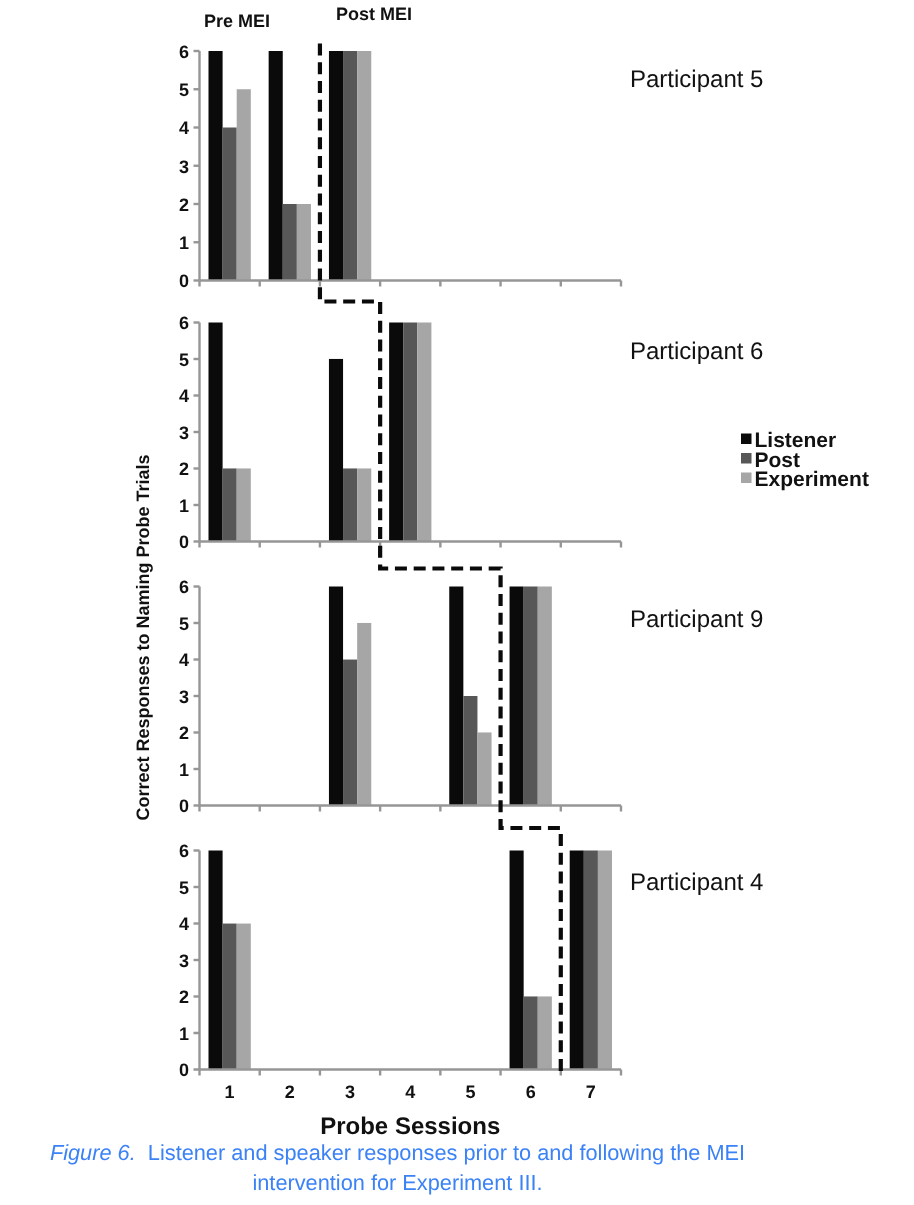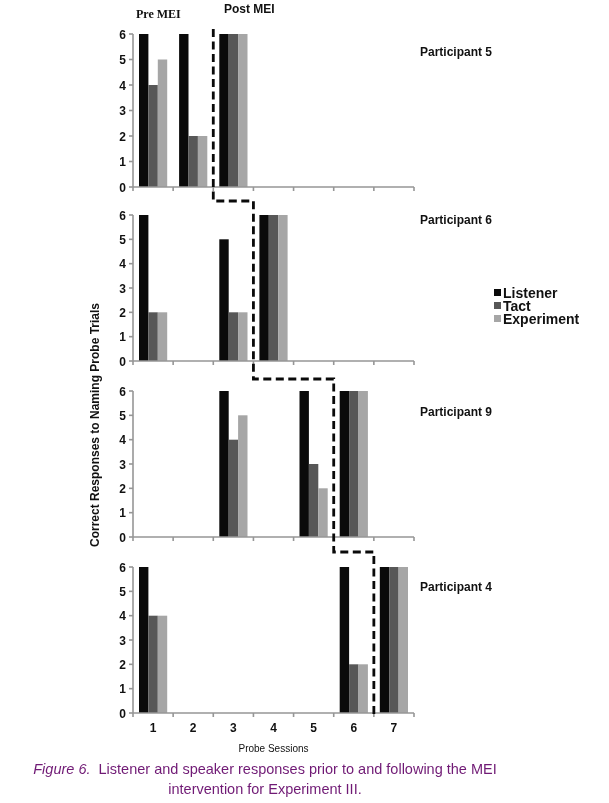--- a/index.html
+++ b/index.html
@@ -1,31 +1,31 @@
 <!DOCTYPE html>
 <html><head>
 <meta charset="utf-8">
 <style>
   html,body{margin:0;padding:0;background:#ffffff;}
   body{font-family:"Liberation Sans", sans-serif; color:#111;}
   #fig{position:relative;width:609px;height:803px;background:#fff;overflow:hidden;}
   .phase-label{position:absolute;font-size:12px;font-weight:bold;white-space:nowrap;}
-  .pre{left:136px;top:7px;font-family:Liberation Serif, serif;}
+  .pre{left:136px;top:7px;}
   .post{left:224px;top:2px;}
-  .participant{position:absolute;left:420px;font-size:12px;font-weight:bold;white-space:nowrap;}
+  .participant{position:absolute;left:420px;font-size:16px;font-weight:normal;white-space:nowrap;}
   .y-title{position:absolute;left:95px;top:425px;transform:translate(-50%,-50%) rotate(-90deg);
            font-size:12px;font-weight:bold;white-space:nowrap;}
   .x-title{position:absolute;left:133px;width:281px;top:743px;text-align:center;
-           font-size:10px;font-weight:normal;}
+           font-size:16px;font-weight:bold;}
   .legend{position:absolute;left:494px;top:286px;}
   .legend-item{display:flex;align-items:center;height:13px;}
   .legend-swatch{width:7px;height:7px;display:inline-block;margin-right:2px;flex:0 0 auto;}
   .legend-text{font-size:14px;font-weight:bold;white-space:nowrap;}
   .caption{position:absolute;left:0;top:760px;width:530px;text-align:center;
-           font-size:14.5px;line-height:19.5px;color:#701a75;white-space:pre-wrap;}
+           font-size:14.5px;line-height:19.5px;color:#3b82f6;white-space:pre-wrap;}
   .caption i{font-style:italic;}
   svg{position:absolute;left:0;top:0;}
 </style>
 </head>
 <body>
 
 <div id="fig">
 
   <svg id="chart-svg" width="609" height="803" viewBox="0 0 609 803">
       <g>
@@ -177,32 +177,32 @@
       </g>
       <path d="M 213.28571428571428 29 L 213.28571428571428 201 L 253.42857142857144 201 L 253.42857142857144 379 L 333.7142857142857 379 L 333.7142857142857 552 L 373.8571428571429 552 L 373.8571428571429 717" fill="none" stroke="#0a0a0a" stroke-width="2.8" stroke-dasharray="8 4.5"></path>
     </svg>
 
   <div class="phase-label pre">Pre MEI</div>
   <div class="phase-label post">Post MEI</div>
 
   <div class="y-title">Correct Responses to Naming Probe Trials</div>
 
   <div class="participant" style="top:45px">Participant 5</div>
-  <div class="participant" style="top:213px">Participant 6</div>
+  <div class="participant" style="top:226px">Participant 6</div>
   <div class="participant" style="top:405px">Participant 9</div>
   <div class="participant" style="top:580px">Participant 4</div>
 
   <div class="legend">
     <div class="legend-item">
         <span class="legend-swatch" style="background: rgb(10, 10, 10);"></span>
         <span class="legend-text">Listener</span>
       </div>
     <div class="legend-item">
         <span class="legend-swatch" style="background: rgb(87, 87, 87);"></span>
-        <span class="legend-text">Tact</span>
+        <span class="legend-text">Post</span>
       </div>
     <div class="legend-item">
         <span class="legend-swatch" style="background: rgb(166, 166, 166);"></span>
         <span class="legend-text">Experiment</span>
       </div>
   </div>
 
   <div class="x-title">Probe Sessions</div>
 
   <div class="caption"><i>Figure 6.</i><span>  Listener and speaker responses prior to and following the MEI</span>

